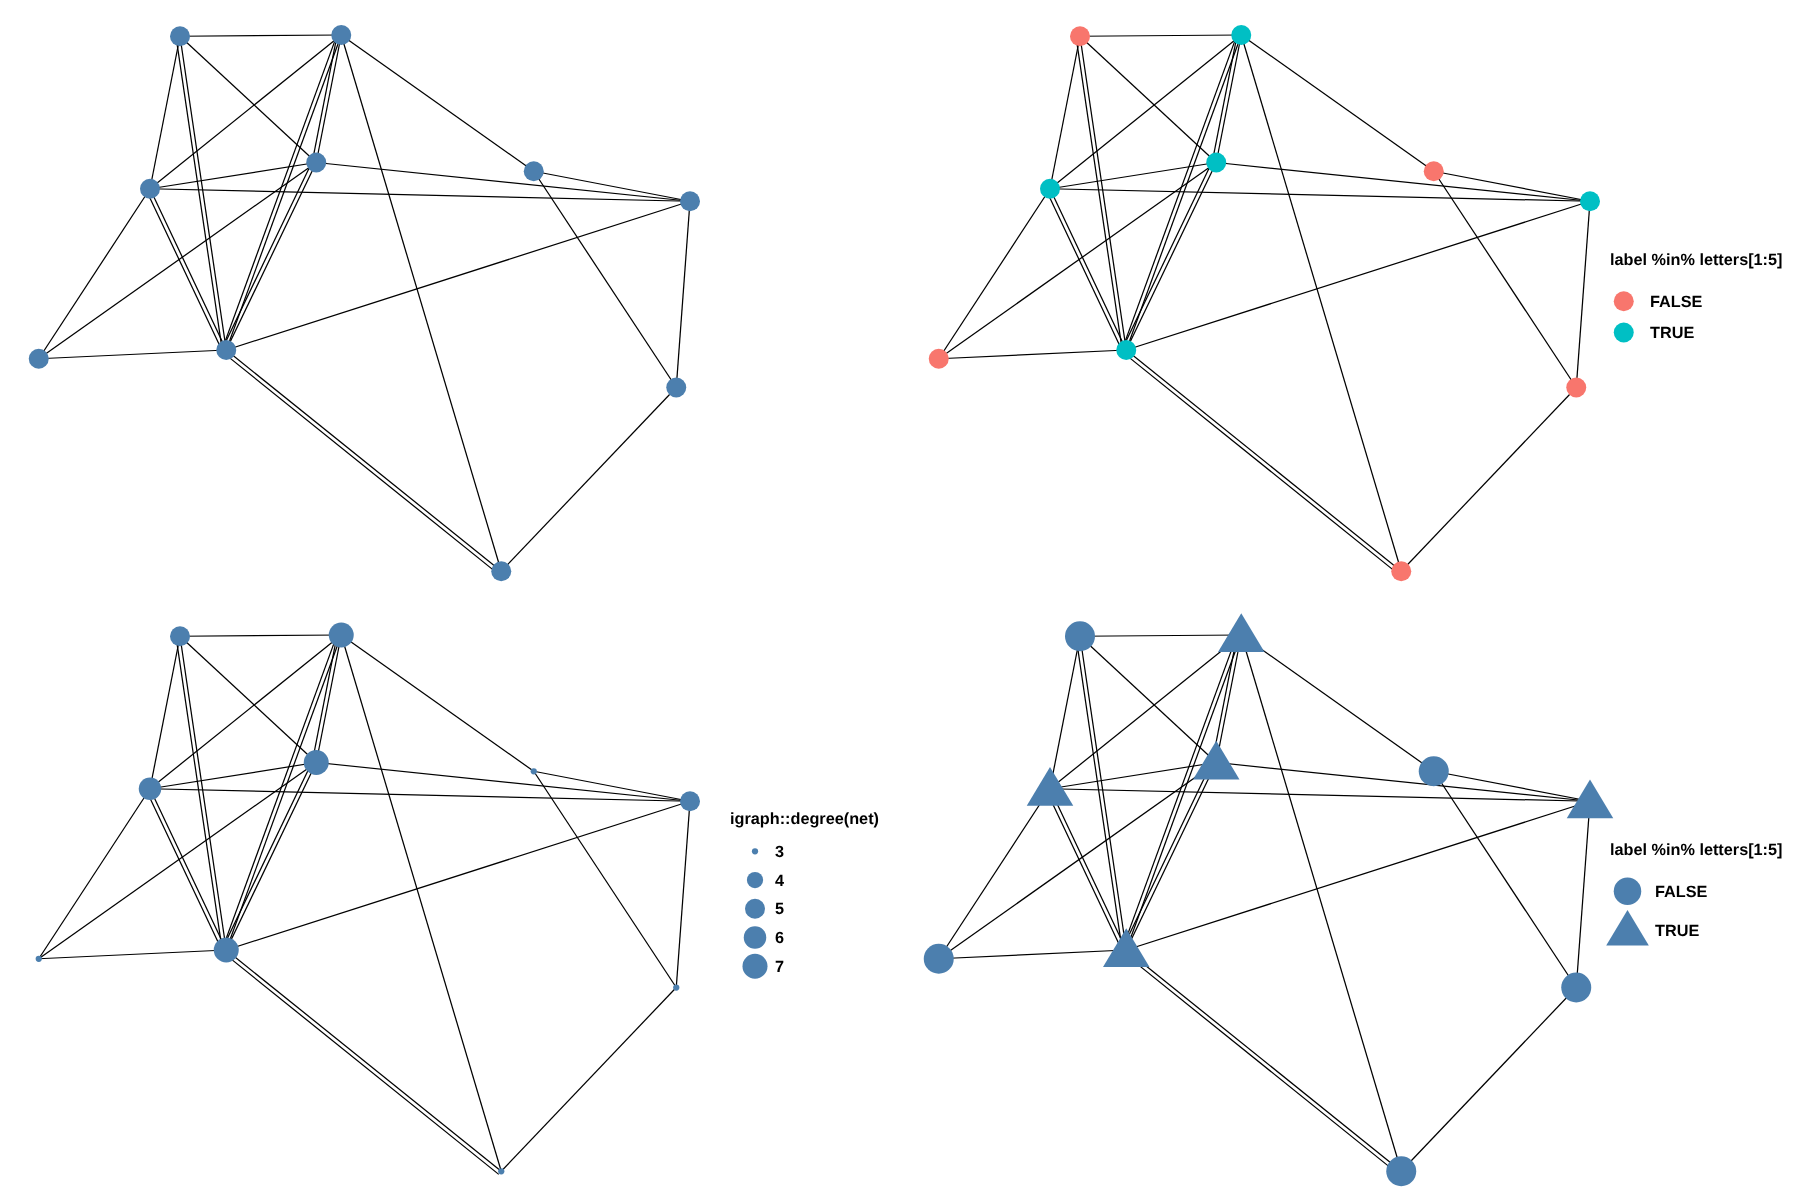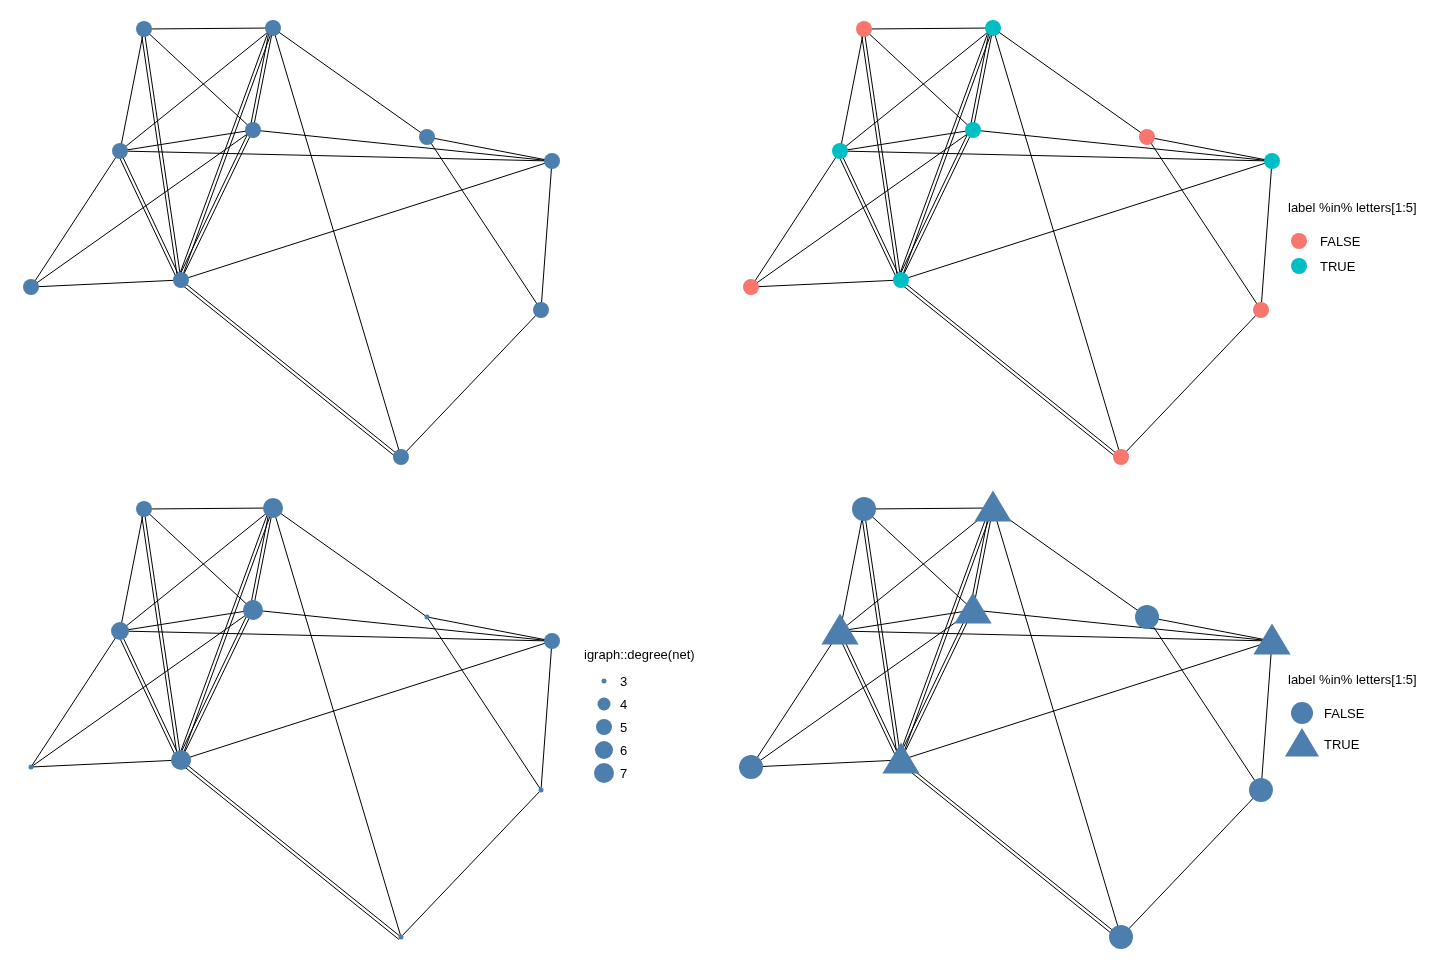--- a/index.html
+++ b/index.html
@@ -11,20 +11,21 @@
     width: 1440px;
     height: 960px;
     font-family: "Liberation Sans", sans-serif;
     overflow: hidden;
   }
   #canvas-root {
     position: relative;
     width: 1440px;
     height: 908px;
     background: #15803d;
+    font-weight: bold;
   }
   .panel {
     position: absolute;
     width: 720px;
     height: 480px;
     background: #ffffff;
   }
   #panel-tl { left: 0px;   top: 0px; }
   #panel-tr { left: 720px; top: 0px; }
   #panel-bl { left: 0px;   top: 480px; }

